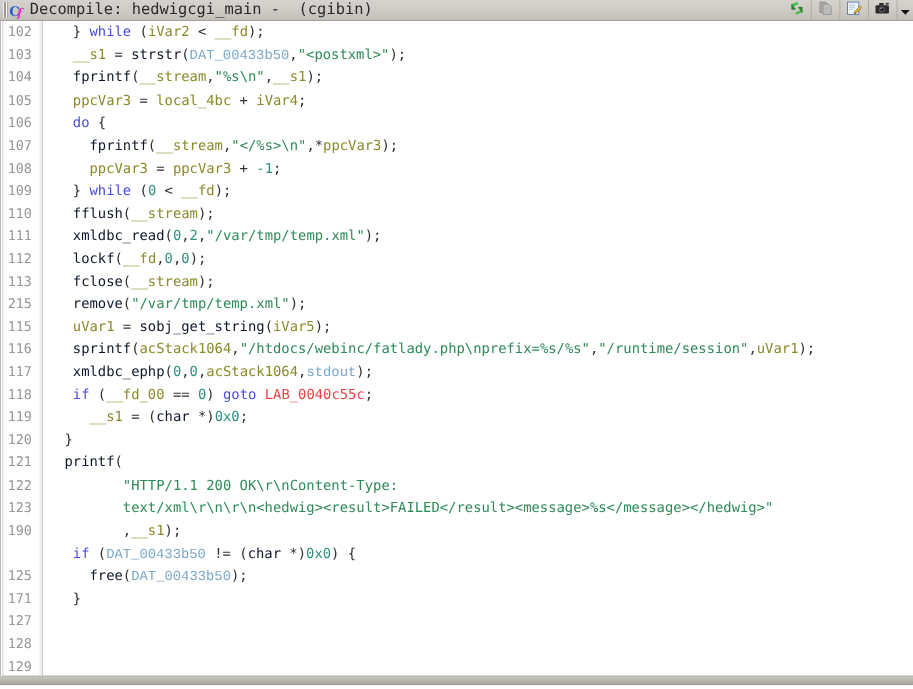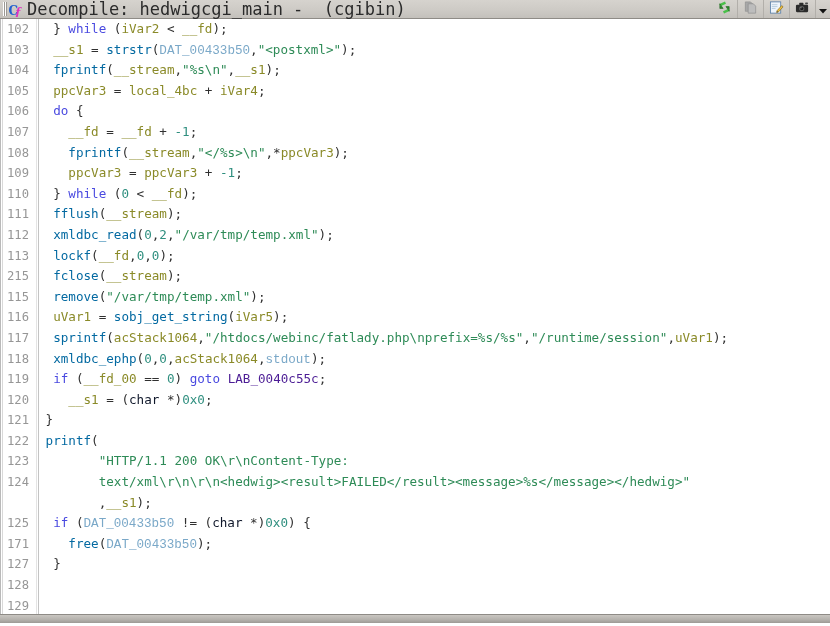--- a/index.html
+++ b/index.html
@@ -57,21 +57,21 @@
   }
   #decompile-icon {
     width: 14px;
     height: 14px;
     position: relative;
     margin-right: 4px;
     flex: 0 0 auto;
   }
   #title-text {
     font-family: "DejaVu Sans Mono", monospace;
-    font-size: 17px;
+    font-size: 14px;
     color: #2b2b2b;
     white-space: pre;
     letter-spacing: 0px;
   }
   #title-right {
     display: flex;
     align-items: center;
     height: 19px;
     flex: 0 0 auto;
     padding-right: 1px;
@@ -163,32 +163,32 @@
     line-height: 20.6px;
     font-family: "DejaVu Sans Mono", monospace;
     font-size: 12.2px;
     color: #969696;
     text-align: left;
     padding-left: 7px;
     box-sizing: border-box;
     white-space: pre;
   }
   .code-text {
-    padding-left: 0;
+    padding-left: 13px;
   }
 
   
   .kw      { color: #4a4ae0; }           
-  .fn      { color: #0369a1; }           
+  .fn      { color: #0f172a; }           
   .str     { color: #2e8b57; }           
   .var     { color: #8a8a28; }           
   .glob    { color: #7aa8c8; font-family: Liberation Mono, monospace; }           
   .num     { color: #2f8f7f; }           
   .plain   { color: #303030; }           
-  .lab     { color: #4c1d95; }           
+  .lab     { color: #ef4444; }           
   .type    { color: #0f172a; }           
 
   
   #bottombar {
     height: 9px;
     min-height: 9px;
     background: linear-gradient(to bottom, #c9c6c1 0%, #b4b1ac 60%, #9d9a95 100%);
     border-top: 1px solid #8e8b86;
     box-sizing: border-box;
   }
@@ -300,41 +300,40 @@
           <div class="lineno">215</div>
           <div class="lineno">115</div>
           <div class="lineno">116</div>
           <div class="lineno">117</div>
           <div class="lineno">118</div>
           <div class="lineno">119</div>
           <div class="lineno">120</div>
           <div class="lineno">121</div>
           <div class="lineno">122</div>
           <div class="lineno">123</div>
-          <div class="lineno">124</div>
+          <div class="lineno">190</div>
           <div class="lineno"></div>
           <div class="lineno">125</div>
           <div class="lineno">171</div>
           <div class="lineno">127</div>
           <div class="lineno">128</div>
           <div class="lineno">129</div>
         </div>
     </div>
 
     <div id="divider2"></div>
     <div id="divider"></div>
 
     <div id="code-col">
       <div id="code-lines">
           <div class="code-row"><span class="code-text"><span class="plain">  } </span><span class="kw">while</span><span class="plain"> (</span><span class="var">iVar2</span><span class="plain"> &lt; </span><span class="var">__fd</span><span class="plain">);</span></span></div>
           <div class="code-row"><span class="code-text"><span class="plain">  </span><span class="var">__s1</span><span class="plain"> = </span><span class="fn">strstr</span><span class="plain">(</span><span class="glob">DAT_00433b50</span><span class="plain">,</span><span class="str">"&lt;postxml&gt;"</span><span class="plain">);</span></span></div>
           <div class="code-row"><span class="code-text"><span class="plain">  </span><span class="fn">fprintf</span><span class="plain">(</span><span class="var">__stream</span><span class="plain">,</span><span class="str">"%s\n"</span><span class="plain">,</span><span class="var">__s1</span><span class="plain">);</span></span></div>
           <div class="code-row"><span class="code-text"><span class="plain">  </span><span class="var">ppcVar3</span><span class="plain"> = </span><span class="var">local_4bc</span><span class="plain"> + </span><span class="var">iVar4</span><span class="plain">;</span></span></div>
           <div class="code-row"><span class="code-text"><span class="plain">  </span><span class="kw">do</span><span class="plain"> {</span></span></div>
-          <div class="code-row"><span class="code-text"><span class="plain">    </span><span class="var">__fd</span><span class="plain"> = </span><span class="var">__fd</span><span class="plain"> + </span><span class="num">-1</span><span class="plain">;</span></span></div>
           <div class="code-row"><span class="code-text"><span class="plain">    </span><span class="fn">fprintf</span><span class="plain">(</span><span class="var">__stream</span><span class="plain">,</span><span class="str">"&lt;/%s&gt;\n"</span><span class="plain">,*</span><span class="var">ppcVar3</span><span class="plain">);</span></span></div>
           <div class="code-row"><span class="code-text"><span class="plain">    </span><span class="var">ppcVar3</span><span class="plain"> = </span><span class="var">ppcVar3</span><span class="plain"> + </span><span class="num">-1</span><span class="plain">;</span></span></div>
           <div class="code-row"><span class="code-text"><span class="plain">  } </span><span class="kw">while</span><span class="plain"> (</span><span class="num">0</span><span class="plain"> &lt; </span><span class="var">__fd</span><span class="plain">);</span></span></div>
           <div class="code-row"><span class="code-text"><span class="plain">  </span><span class="fn">fflush</span><span class="plain">(</span><span class="var">__stream</span><span class="plain">);</span></span></div>
           <div class="code-row"><span class="code-text"><span class="plain">  </span><span class="fn">xmldbc_read</span><span class="plain">(</span><span class="num">0</span><span class="plain">,</span><span class="num">2</span><span class="plain">,</span><span class="str">"/var/tmp/temp.xml"</span><span class="plain">);</span></span></div>
           <div class="code-row"><span class="code-text"><span class="plain">  </span><span class="fn">lockf</span><span class="plain">(</span><span class="var">__fd</span><span class="plain">,</span><span class="num">0</span><span class="plain">,</span><span class="num">0</span><span class="plain">);</span></span></div>
           <div class="code-row"><span class="code-text"><span class="plain">  </span><span class="fn">fclose</span><span class="plain">(</span><span class="var">__stream</span><span class="plain">);</span></span></div>
           <div class="code-row"><span class="code-text"><span class="plain">  </span><span class="fn">remove</span><span class="plain">(</span><span class="str">"/var/tmp/temp.xml"</span><span class="plain">);</span></span></div>
           <div class="code-row"><span class="code-text"><span class="plain">  </span><span class="var">uVar1</span><span class="plain"> = </span><span class="fn">sobj_get_string</span><span class="plain">(</span><span class="var">iVar5</span><span class="plain">);</span></span></div>
           <div class="code-row"><span class="code-text"><span class="plain">  </span><span class="fn">sprintf</span><span class="plain">(</span><span class="var">acStack1064</span><span class="plain">,</span><span class="str">"/htdocs/webinc/fatlady.php\nprefix=%s/%s"</span><span class="plain">,</span><span class="str">"/runtime/session"</span><span class="plain">,</span><span class="var">uVar1</span><span class="plain">);</span></span></div>

